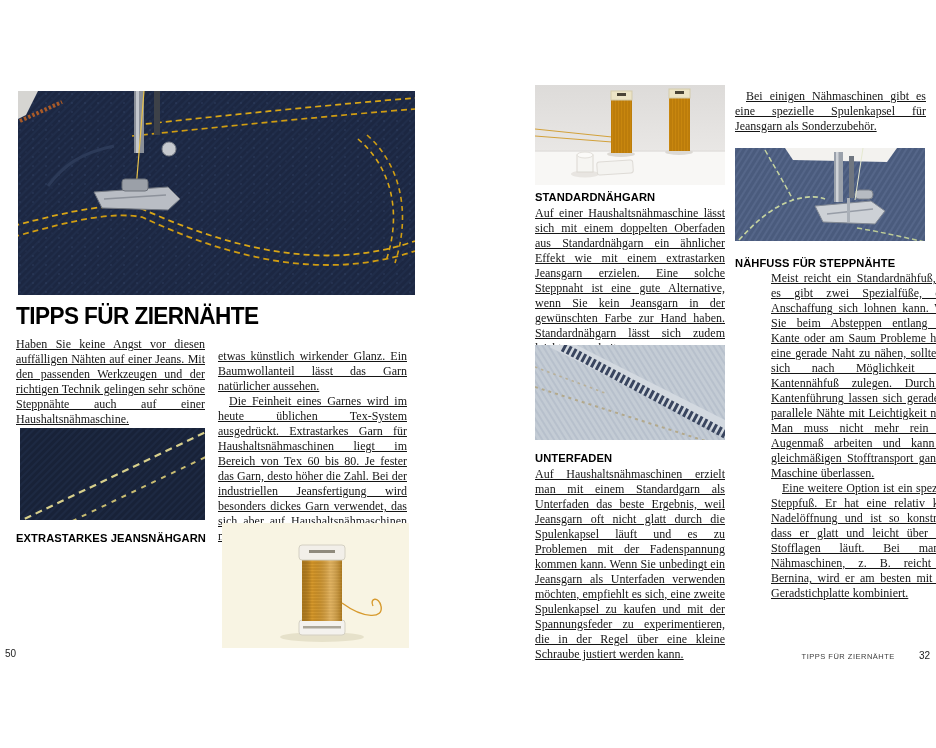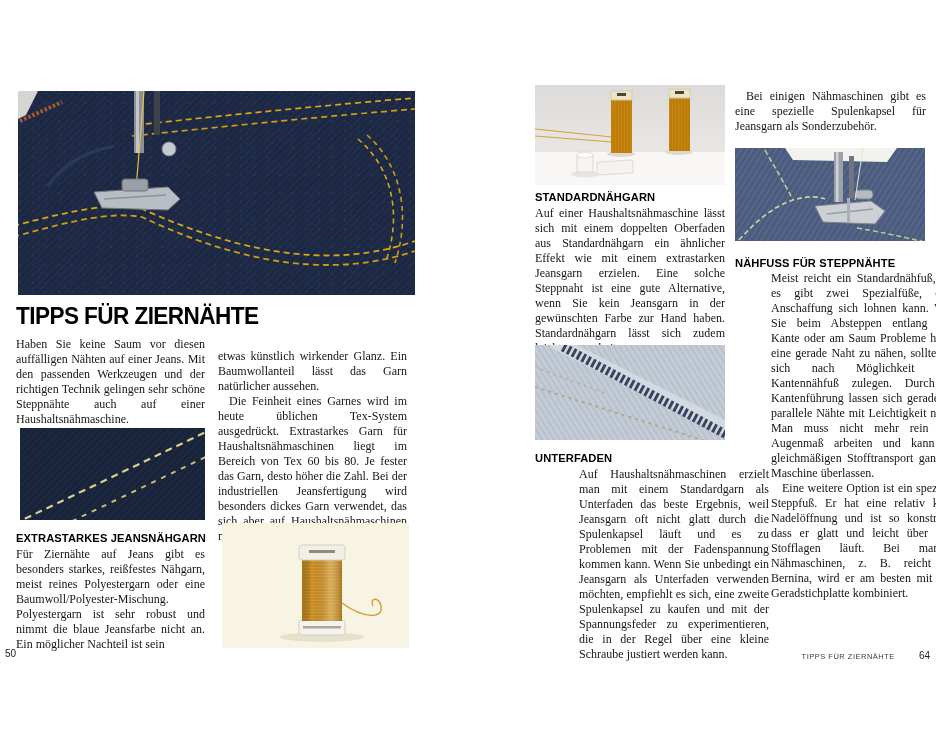--- a/index.html
+++ b/index.html
@@ -8,21 +8,21 @@
   .abs{position:absolute;}
   figure{margin:0;padding:0;position:absolute;}
   figure svg{display:block;}
   .main-title{font-family:"Liberation Sans",sans-serif;font-weight:bold;font-size:24px;
               line-height:27px;color:#000;letter-spacing:-0.6px;transform:scaleX(0.94);
               transform-origin:left top;white-space:nowrap;}
   .sec-heading{font-family:"Liberation Sans",sans-serif;font-weight:bold;font-size:11.5px;
                line-height:14px;color:#000;letter-spacing:0.1px;transform:scaleX(0.97);
                transform-origin:left top;white-space:nowrap;}
   .body-text{font-family:"Liberation Serif",serif;font-size:12px;line-height:15px;
-             color:#151515;text-align:justify;hyphens:auto;-webkit-hyphens:auto;}
+             color:#151515;text-align:justify;hyphens:auto;text-decoration:underline;-webkit-hyphens:auto;}
   .body-text p{margin:0;}
   .body-text p.indent{text-indent:11px;}
   .folio{font-family:"Liberation Sans",sans-serif;font-size:10px;color:#222;}
   .running-head{font-family:"Liberation Sans",sans-serif;font-size:7.5px;color:#3c3c3c;
                 letter-spacing:0.5px;}
   .footer-right{display:flex;align-items:baseline;gap:24px;}
 </style>
 </head>
 <body>
 
@@ -66,41 +66,38 @@
 
       <polygon points="76,101 150,96 162,108 150,119 84,117" fill="#b9bdc4" stroke="#70757e" stroke-width="1"></polygon>
       <line x1="86" y1="108" x2="148" y2="104" stroke="#8d929b" stroke-width="1.5"></line>
       <rect x="104" y="88" width="26" height="12" rx="3" fill="#9ba0a8" stroke="#6d727b"></rect>
     </svg>
   </figure>
 
   <div class="abs main-title" style="left:16px;top:302px;">TIPPS FÜR ZIERNÄHTE</div>
 
   <div class="abs body-text" style="left:16px;top:337px;width:189px;">
-    <p>Haben Sie keine Saum vor diesen auffälligen Nähten auf einer Jeans. Mit den passenden Werkzeugen und der richtigen Technik gelingen sehr schöne Steppnähte auch auf einer Haushaltsnähmaschine.</p>
+    <p>Haben Sie keine Angst vor diesen auffälligen Nähten auf einer Jeans. Mit den passenden Werkzeugen und der richtigen Technik gelingen sehr schöne Steppnähte auch auf einer Haushaltsnähmaschine.</p>
   </div>
 
   <figure style="left:20px;top:428px;">
     <svg width="185" height="92" viewBox="0 0 185 92">
       <defs>
         <pattern id="denimDark2" width="5" height="5" patternUnits="userSpaceOnUse" patternTransform="rotate(45)">
           <rect width="5" height="5" fill="#182238"></rect>
           <line x1="1" y1="0" x2="1" y2="5" stroke="#21304c" stroke-width="1"></line>
         </pattern>
       </defs>
       <rect width="185" height="92" fill="url(#denimDark2)"></rect>
       <line x1="-6" y1="96" x2="190" y2="2" stroke="#d8d08c" stroke-width="2.2" stroke-dasharray="7 5"></line>
       <line x1="42" y1="98" x2="196" y2="24" stroke="#c9bd72" stroke-width="2" stroke-dasharray="5 6"></line>
     </svg>
   </figure>
 
   <div class="abs sec-heading" style="left:16px;top:531px;">EXTRASTARKES JEANSNÄHGARN</div>
-  <div class="abs body-text" style="left:16px;top:547px;width:189px;">
-    <p>Für Ziernähte auf Jeans gibt es besonders starkes, reißfestes Nähgarn, meist reines Polyestergarn oder eine Baumwoll/Polyester-Mischung. Polyestergarn ist sehr robust und nimmt die blaue Jeansfarbe nicht an. Ein möglicher Nachteil ist sein</p>
-  </div>
 
   <div class="abs body-text" style="left:218px;top:337px;width:189px;margin-top:12px;">
     <p>etwas künstlich wirkender Glanz. Ein Baumwollanteil lässt das Garn natürlicher aussehen.</p>
     <p class="indent">Die Feinheit eines Garnes wird im heute üblichen Tex-System ausgedrückt. Extrastarkes Garn für Haushaltsnähmaschinen liegt im Bereich von Tex 60 bis 80. Je fester das Garn, desto höher die Zahl. Bei der industriellen Jeansfertigung wird besonders dickes Garn verwendet, das sich aber auf Haushaltsnähmaschinen nicht gut verarbeiten lässt.</p>
   </div>
 
   <figure style="left:222px;top:523px;">
     <svg width="187" height="125" viewBox="0 0 187 125">
       <defs>
         <pattern id="threadH" width="4" height="3" patternUnits="userSpaceOnUse">
@@ -186,21 +183,21 @@
       <line x1="18" y1="-4" x2="196" y2="86" stroke="#d3d9e0" stroke-width="14"></line>
 
       <line x1="28" y1="2" x2="192" y2="90" stroke="#39455f" stroke-width="9" stroke-dasharray="3 2.5"></line>
 
       <line x1="0" y1="42" x2="180" y2="99" stroke="#b3a98c" stroke-width="2" stroke-dasharray="3 4"></line>
       <line x1="0" y1="22" x2="70" y2="48" stroke="#b9b098" stroke-width="1.6" stroke-dasharray="2.5 4"></line>
     </svg>
   </figure>
 
   <div class="abs sec-heading" style="left:535px;top:451px;">UNTERFADEN</div>
-  <div class="abs body-text" style="left:535px;top:467px;width:190px;margin-left:44px;">
+  <div class="abs body-text" style="left:535px;top:467px;width:190px;">
     <p>Auf Haushaltsnähmaschinen erzielt man mit einem Standardgarn als Unterfaden das beste Ergebnis, weil Jeansgarn oft nicht glatt durch die Spulenkapsel läuft und es zu Problemen mit der Fadenspannung kommen kann. Wenn Sie unbedingt ein Jeansgarn als Unterfaden verwenden möchten, empfiehlt es sich, eine zweite Spulenkapsel zu kaufen und mit der Spannungsfeder zu experimentieren, die in der Regel über eine kleine Schraube justiert werden kann.</p>
   </div>
 
   <div class="abs body-text" style="left:735px;top:89px;width:191px;">
     <p class="indent">Bei einigen Nähmaschinen gibt es eine spezielle Spulenkapsel für Jeansgarn als Sonderzubehör.</p>
   </div>
 
   <figure style="left:735px;top:148px;">
     <svg width="190" height="93" viewBox="0 0 190 93">
       <defs>
@@ -231,16 +228,16 @@
   </figure>
 
   <div class="abs sec-heading" style="left:735px;top:256px;">NÄHFUSS FÜR STEPPNÄHTE</div>
   <div class="abs body-text" style="left:771px;top:271px;width:191px;">
     <p>Meist reicht ein Standardnähfuß, aber es gibt zwei Spezialfüße, deren Anschaffung sich lohnen kann. Wenn Sie beim Absteppen entlang einer Kante oder am Saum Probleme haben, eine gerade Naht zu nähen, sollten Sie sich nach Möglichkeit einen Kantennähfuß zulegen. Durch die Kantenführung lassen sich gerade und parallele Nähte mit Leichtigkeit nähen. Man muss nicht mehr rein nach Augenmaß arbeiten und kann den gleichmäßigen Stofftransport ganz der Maschine überlassen.</p>
     <p class="indent">Eine weitere Option ist ein spezieller Steppfuß. Er hat eine relativ kleine Nadelöffnung und ist so konstruiert, dass er glatt und leicht über dicke Stofflagen läuft. Bei manchen Nähmaschinen, z. B. reicht von Bernina, wird er am besten mit einer Geradstichplatte kombiniert.</p>
   </div>
 
   <div class="abs footer-right" style="right:6px;top:650px;">
     <span class="running-head">TIPPS FÜR ZIERNÄHTE</span>
-    <span class="folio">64</span>
+    <span class="folio">32</span>
   </div>
 
 </div>
 
 </body></html>

